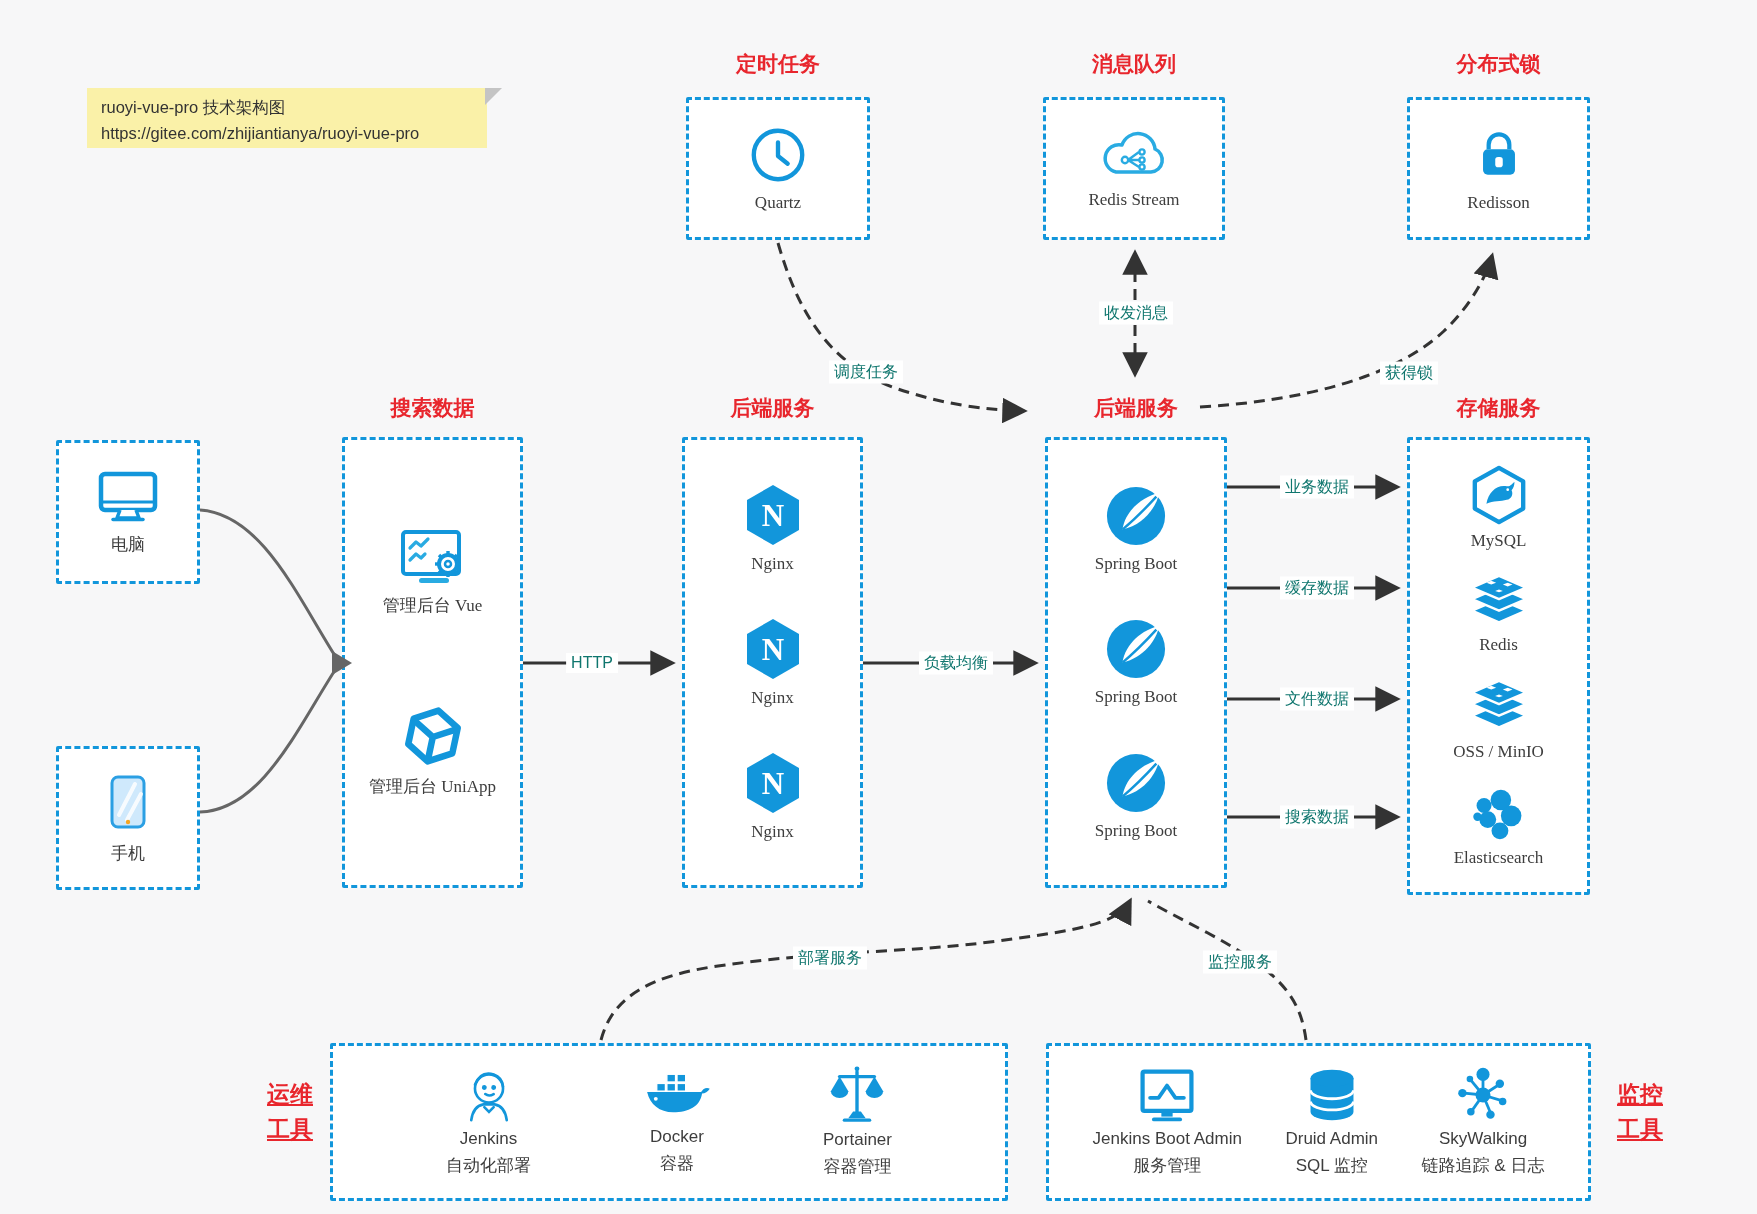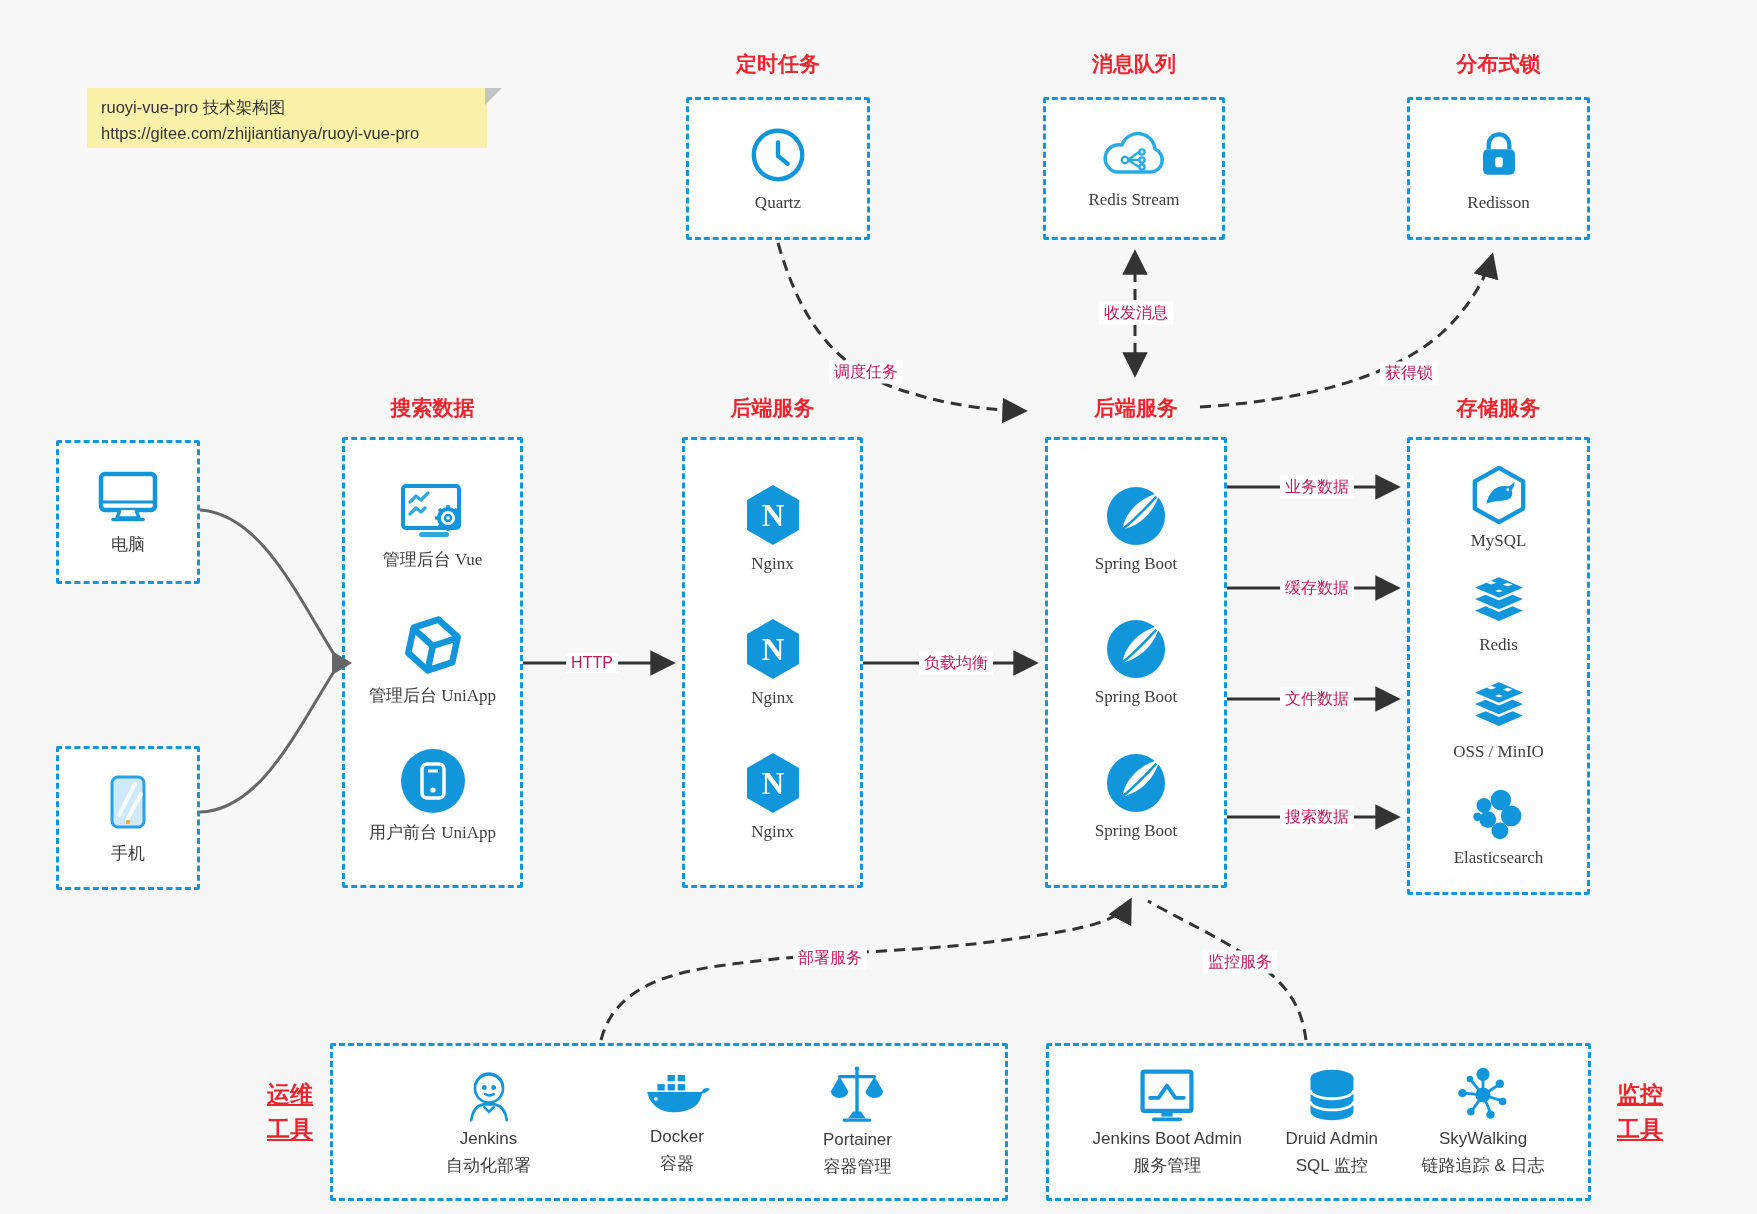--- a/index.html
+++ b/index.html
@@ -30,21 +30,21 @@
   .col-title{
     position:absolute;z-index:3;color:var(--red);font-weight:bold;
     font-size:21px;text-align:center;white-space:nowrap;
   }
   .side-title{
     position:absolute;z-index:3;color:var(--red);font-weight:bold;
     font-size:23px;line-height:1.5;text-align:center;text-decoration:underline;
   }
   .edge-label{
     position:absolute;z-index:6;transform:translate(-50%,-50%);
-    background:#fff;padding:1px 5px;font-size:16px;color:#be185d;white-space:nowrap;
+    background:#fff;padding:1px 5px;font-size:16px;color:#0f766e;white-space:nowrap;
   }
   .note{
     position:absolute;left:55px;top:88px;width:400px;height:60px;z-index:3;
     background:var(--notebg);color:#333;font-size:16.5px;line-height:1.6;
     padding:6px 0 0 14px;box-sizing:border-box;margin-left:32px;
   }
   .note .fold{
     position:absolute;top:0;right:-15px;width:0;height:0;
     border-top:17px solid #c4c4c4;border-right:17px solid transparent;
   }
@@ -193,29 +193,20 @@
     </div>
     <div class="node">
       <svg width="64" height="64" viewBox="-32 -32 64 64">
         <g transform="rotate(12)" stroke="#1296db" stroke-width="6.5" fill="none" stroke-linejoin="round" stroke-linecap="round">
           <polygon points="0,-26 22.5,-13 22.5,13 0,26 -22.5,13 -22.5,-13"></polygon>
           <path d="M0,1 L0,24 M0,1 L-20,-10.5 M0,1 L20,-10.5"></path>
         </g>
       </svg>
       <div class="lbl">管理后台 UniApp</div>
     </div>
-    <div class="node">
-      <svg width="66" height="66" viewBox="-33 -33 66 66">
-        <circle r="32" fill="#1296db"></circle>
-        <rect x="-11" y="-17" width="22" height="34" rx="5" fill="none" stroke="#fff" stroke-width="3.5"></rect>
-        <line x1="-5" y1="-10" x2="5" y2="-10" stroke="#fff" stroke-width="3"></line>
-        <circle cx="0" cy="9" r="2.6" fill="#fff"></circle>
-      </svg>
-      <div class="lbl">用户前台 UniApp</div>
-    </div>
   </div>
 
   <div class="col-title" style="left:682px;top:394px;width:181px">后端服务</div>
   <div class="box col" style="left:682px;top:437px;width:181px;height:451px">
     <div class="node">
       <svg width="60" height="64" viewBox="-30 -32 60 64">
         <polygon points="0,-30 26,-15 26,15 0,30 -26,15 -26,-15" fill="#1296db"></polygon>
         <text y="11" text-anchor="middle" font-size="31" font-weight="bold" fill="#fff">N</text>
       </svg>
       <div class="lbl">Nginx</div>

